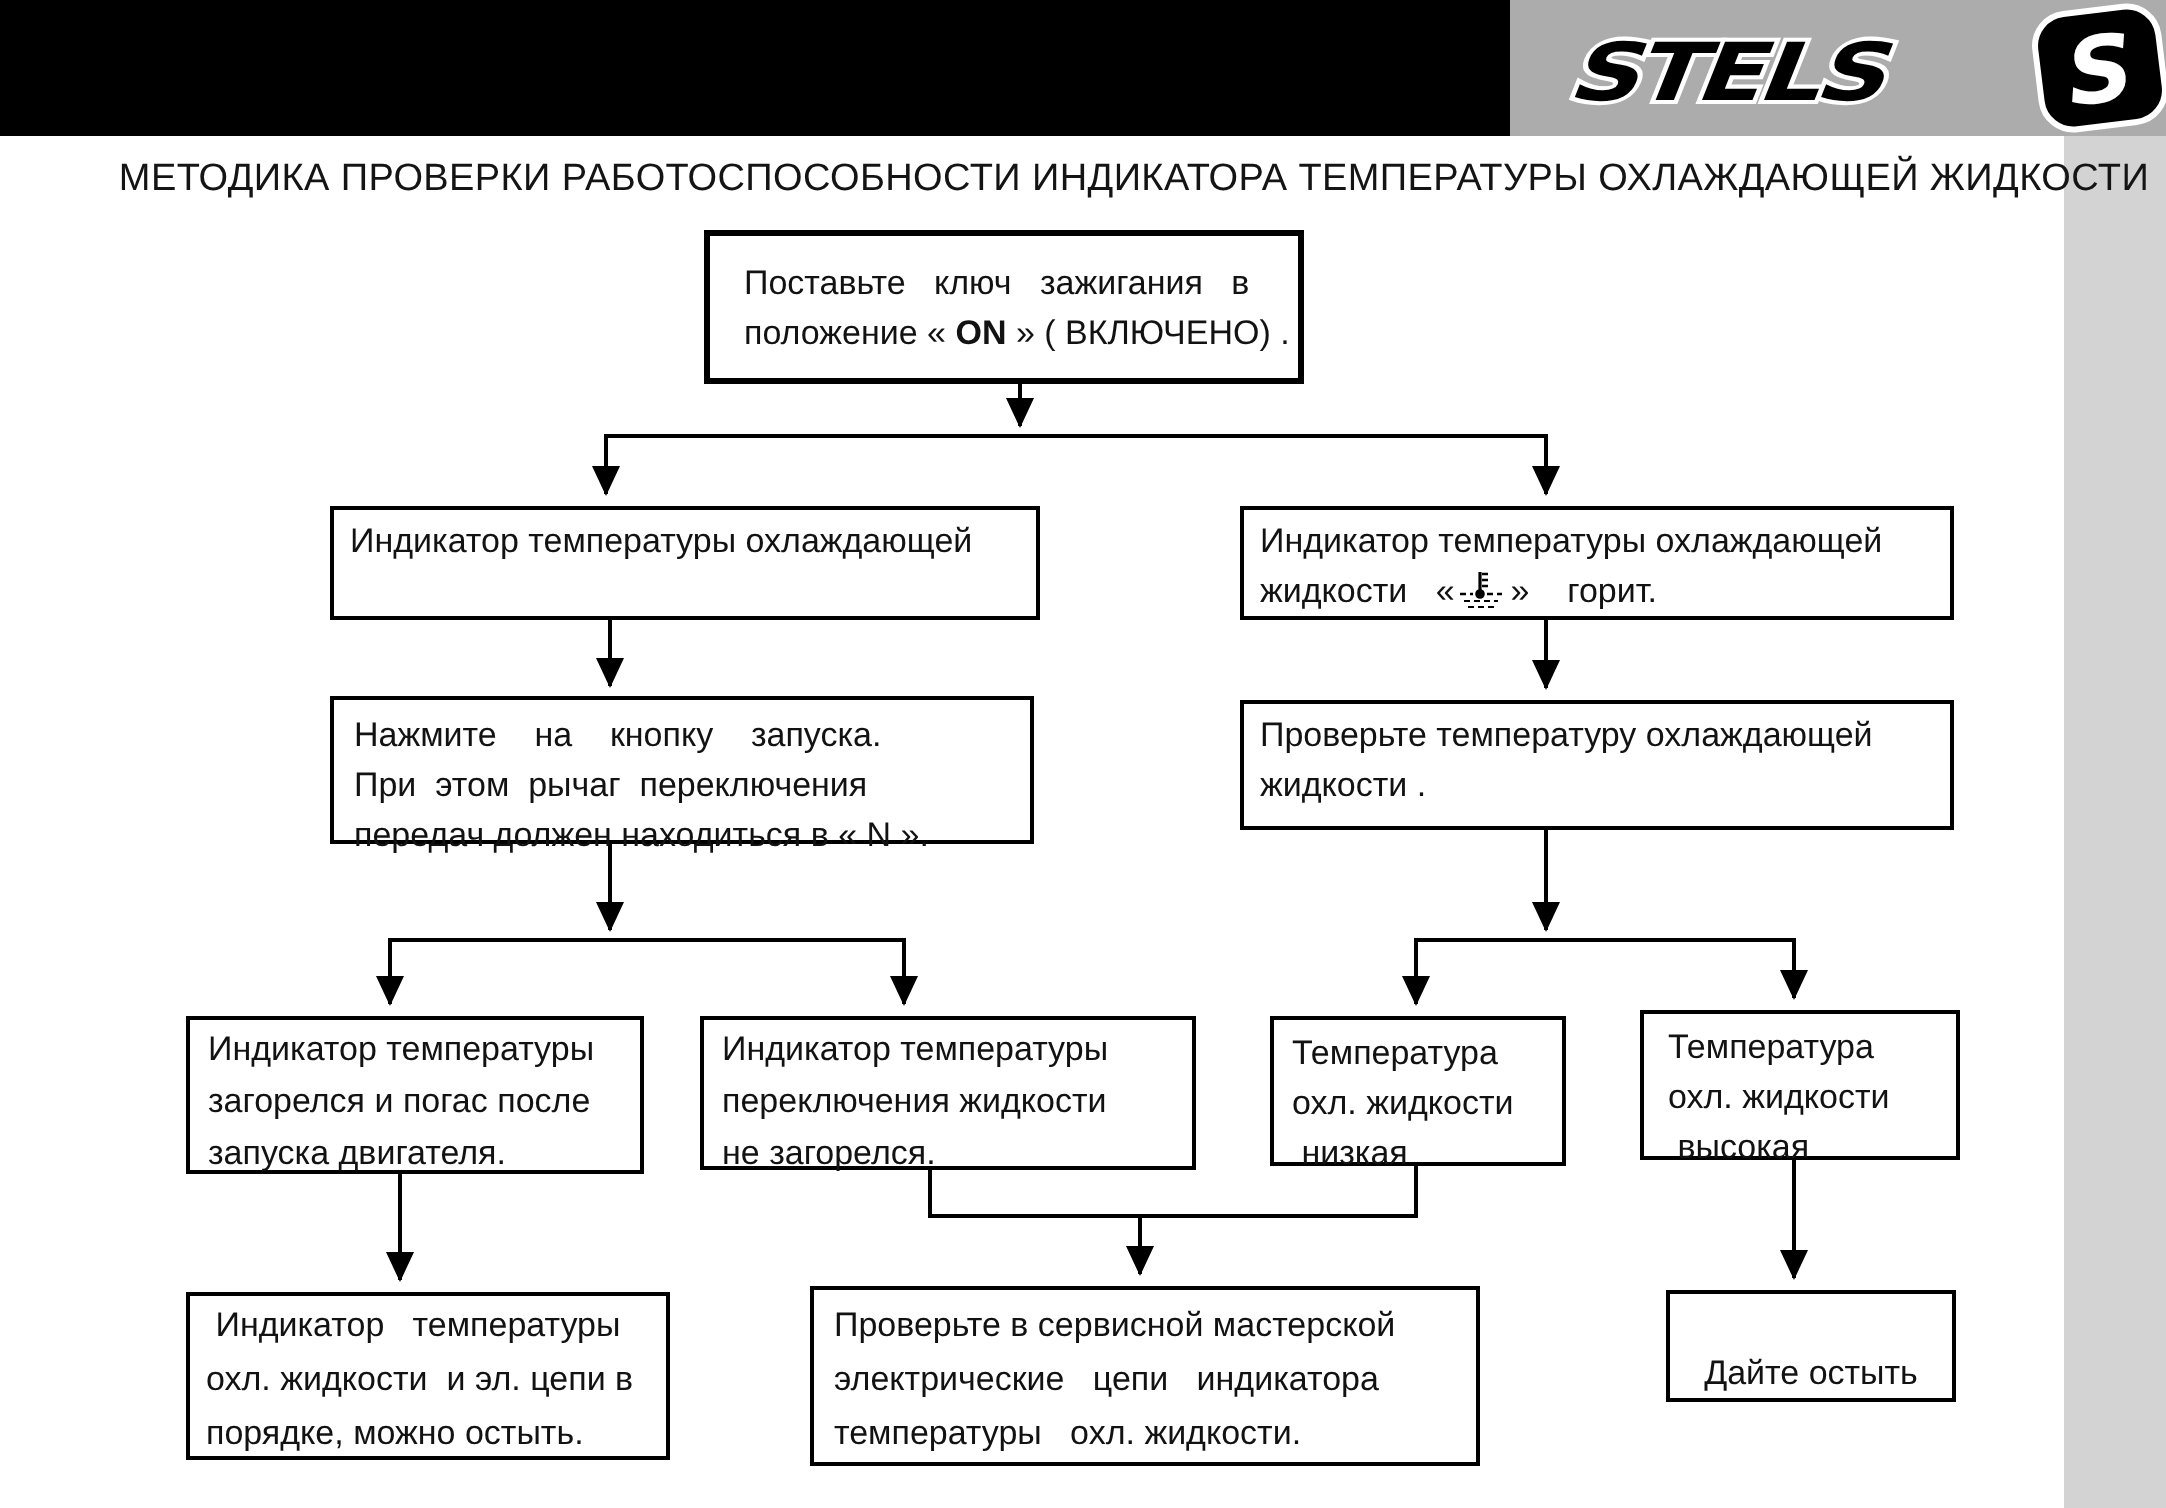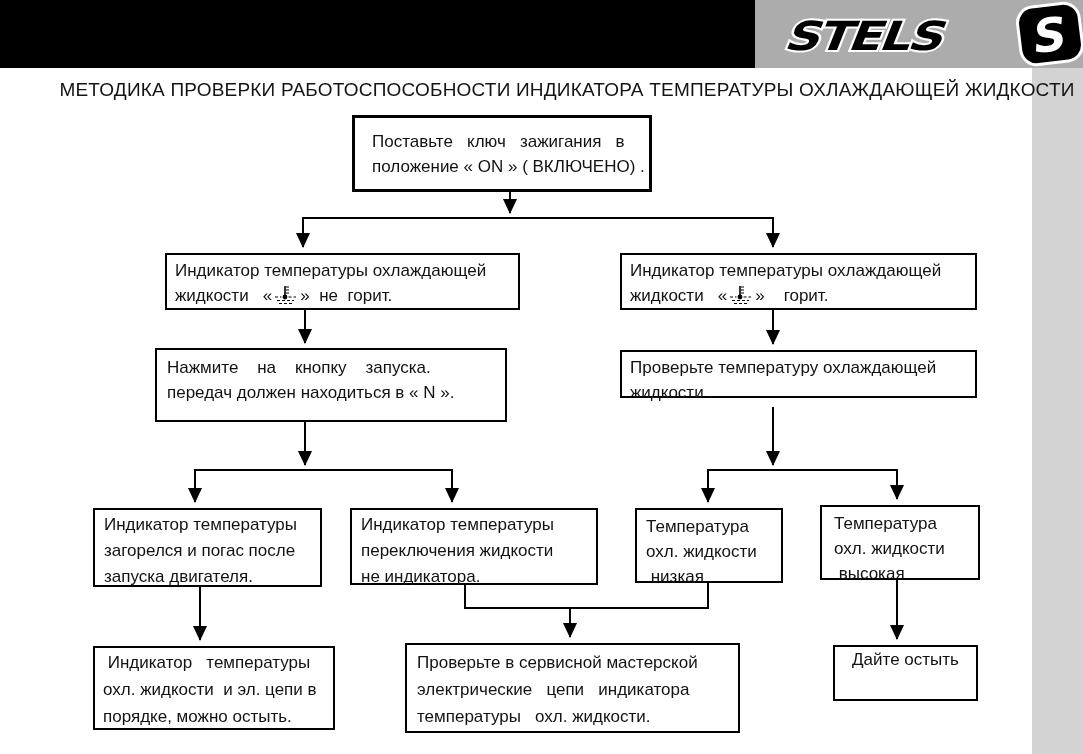--- a/index.html
+++ b/index.html
@@ -14,21 +14,21 @@
   #page-title{left:52px;top:79px;width:1030px;text-align:center;
       font-size:19px;letter-spacing:.2px;color:#141414;white-space:nowrap;}
   
   .node{position:absolute;background:#fff;border:2px solid #000;
         box-sizing:border-box;color:#121212;font-size:17px;}
   .bline{white-space:pre;line-height:25px;}
   .lh26 .bline{line-height:26px;}
   .lh27 .bline{line-height:27px;}
   .cicon{display:inline-block;vertical-align:-5px;margin:0 2px;}
   #connectors{left:0;top:0;width:1083px;height:754px;pointer-events:none;}
-  b{font-weight:normal;text-align:center;}
+  b{font-weight:bold;text-align:center;}
 </style>
 </head>
 <body>
 
 <div class="abs" id="header-black"></div>
 <div class="abs" id="header-gray">
   <svg width="328" height="68">
     <g transform="translate(28,50) scale(1.22,1)">
       <text transform="skewX(-18)" x="0" y="0" font-family="'DejaVu Sans',sans-serif" font-size="40" font-weight="bold" letter-spacing="-2" style="paint-order:stroke;stroke:#ffffff;stroke-width:4;fill:#000000">STELS</text>
     </g>
@@ -70,62 +70,55 @@
   </g>
 </svg>
 
 <div class="node" style="left:352px;top:115px;width:300px;height:77px;border-width:3px;padding:11px 0 0 17px;">
   <div class="bline">Поставьте   ключ   зажигания   в</div>
   <div class="bline"><span>положение « </span><b>ON</b><span> » ( ВКЛЮЧЕНО) .</span></div>
 </div>
 
 <div class="node" style="left:165px;top:253px;width:355px;height:57px;padding:3px 0 0 8px;">
   <div class="bline">Индикатор температуры охлаждающей</div>
-  <div class="bline"><span>жидкости   «</span><span class="cicon"><svg width="24" height="22" viewBox="0 0 24 22" stroke="#000" fill="none">
-          <path d="M12,3 h3 M12,6 h3 M12,9 h3" stroke-width="1.2"></path>
-          <path d="M11,2 V11" stroke-width="1.6"></path>
-          <circle cx="11" cy="13" r="2.4" fill="#000" stroke="none"></circle>
-          <path d="M1,13 H7.5 M14.5,13 H22" stroke-width="1.2" stroke-dasharray="3,2"></path>
-          <path d="M3,16.5 H20" stroke-width="1.1" stroke-dasharray="3,2"></path>
-          <path d="M5,19.5 H18" stroke-width="1.1" stroke-dasharray="3,2"></path>
-        </svg></span><span>»  не  горит.</span></div>
 </div>
 
 <div class="node" style="left:620px;top:253px;width:357px;height:57px;padding:3px 0 0 8px;">
   <div class="bline">Индикатор температуры охлаждающей</div>
   <div class="bline"><span>жидкости   «</span><span class="cicon"><svg width="24" height="22" viewBox="0 0 24 22" stroke="#000" fill="none">
           <path d="M12,3 h3 M12,6 h3 M12,9 h3" stroke-width="1.2"></path>
           <path d="M11,2 V11" stroke-width="1.6"></path>
           <circle cx="11" cy="13" r="2.4" fill="#000" stroke="none"></circle>
           <path d="M1,13 H7.5 M14.5,13 H22" stroke-width="1.2" stroke-dasharray="3,2"></path>
           <path d="M3,16.5 H20" stroke-width="1.1" stroke-dasharray="3,2"></path>
           <path d="M5,19.5 H18" stroke-width="1.1" stroke-dasharray="3,2"></path>
         </svg></span><span>»    горит.</span></div>
 </div>
 
-<div class="node" style="left:155px;top:348px;width:352px;height:74px;padding:5px 0 0 10px;">
+<div class="node" style="left:165px;top:348px;width:352px;height:74px;padding:5px 0 0 10px;">
   <div class="bline">Нажмите    на    кнопку    запуска.</div>
+  <div class="bline">При  этом  рычаг  переключения</div>
   <div class="bline">передач должен находиться в « N ».</div>
 </div>
 
-<div class="node" style="left:620px;top:350px;width:357px;height:48px;padding:3px 0 0 8px;">
+<div class="node" style="left:620px;top:350px;width:357px;height:65px;padding:3px 0 0 8px;">
   <div class="bline">Проверьте температуру охлаждающей</div>
   <div class="bline">жидкости .</div>
 </div>
 
 <div class="node lh26" style="left:93px;top:508px;width:229px;height:79px;padding:2px 0 0 9px;">
   <div class="bline">Индикатор температуры</div>
   <div class="bline">загорелся и погас после</div>
   <div class="bline">запуска двигателя.</div>
 </div>
 
 <div class="node lh26" style="left:350px;top:508px;width:248px;height:77px;padding:2px 0 0 9px;">
   <div class="bline">Индикатор температуры</div>
   <div class="bline">переключения жидкости</div>
-  <div class="bline">не индикатора.</div>
+  <div class="bline">не загорелся.</div>
 </div>
 
 <div class="node" style="left:635px;top:508px;width:148px;height:75px;padding:4px 0 0 9px;">
   <div class="bline">Температура</div>
   <div class="bline">охл. жидкости</div>
   <div class="bline"> низкая</div>
 </div>
 
 <div class="node" style="left:820px;top:505px;width:160px;height:75px;padding:4px 0 0 12px;">
   <div class="bline">Температура</div>
@@ -138,15 +131,15 @@
   <div class="bline">охл. жидкости  и эл. цепи в</div>
   <div class="bline">порядке, можно остыть.</div>
 </div>
 
 <div class="node lh27" style="left:405px;top:643px;width:335px;height:90px;padding:4px 0 16px 10px;">
   <div class="bline">Проверьте в сервисной мастерской</div>
   <div class="bline">электрические   цепи   индикатора</div>
   <div class="bline">температуры   охл. жидкости.</div>
 </div>
 
-<div class="node" style="left:833px;top:645px;width:145px;height:56px;display:flex;align-items:flex-start;justify-content:center;">
+<div class="node" style="left:833px;top:645px;width:145px;height:56px;display:flex;align-items:flex-end;justify-content:center;">
   <div class="bline">Дайте остыть</div>
 </div>
 
 </body></html>

